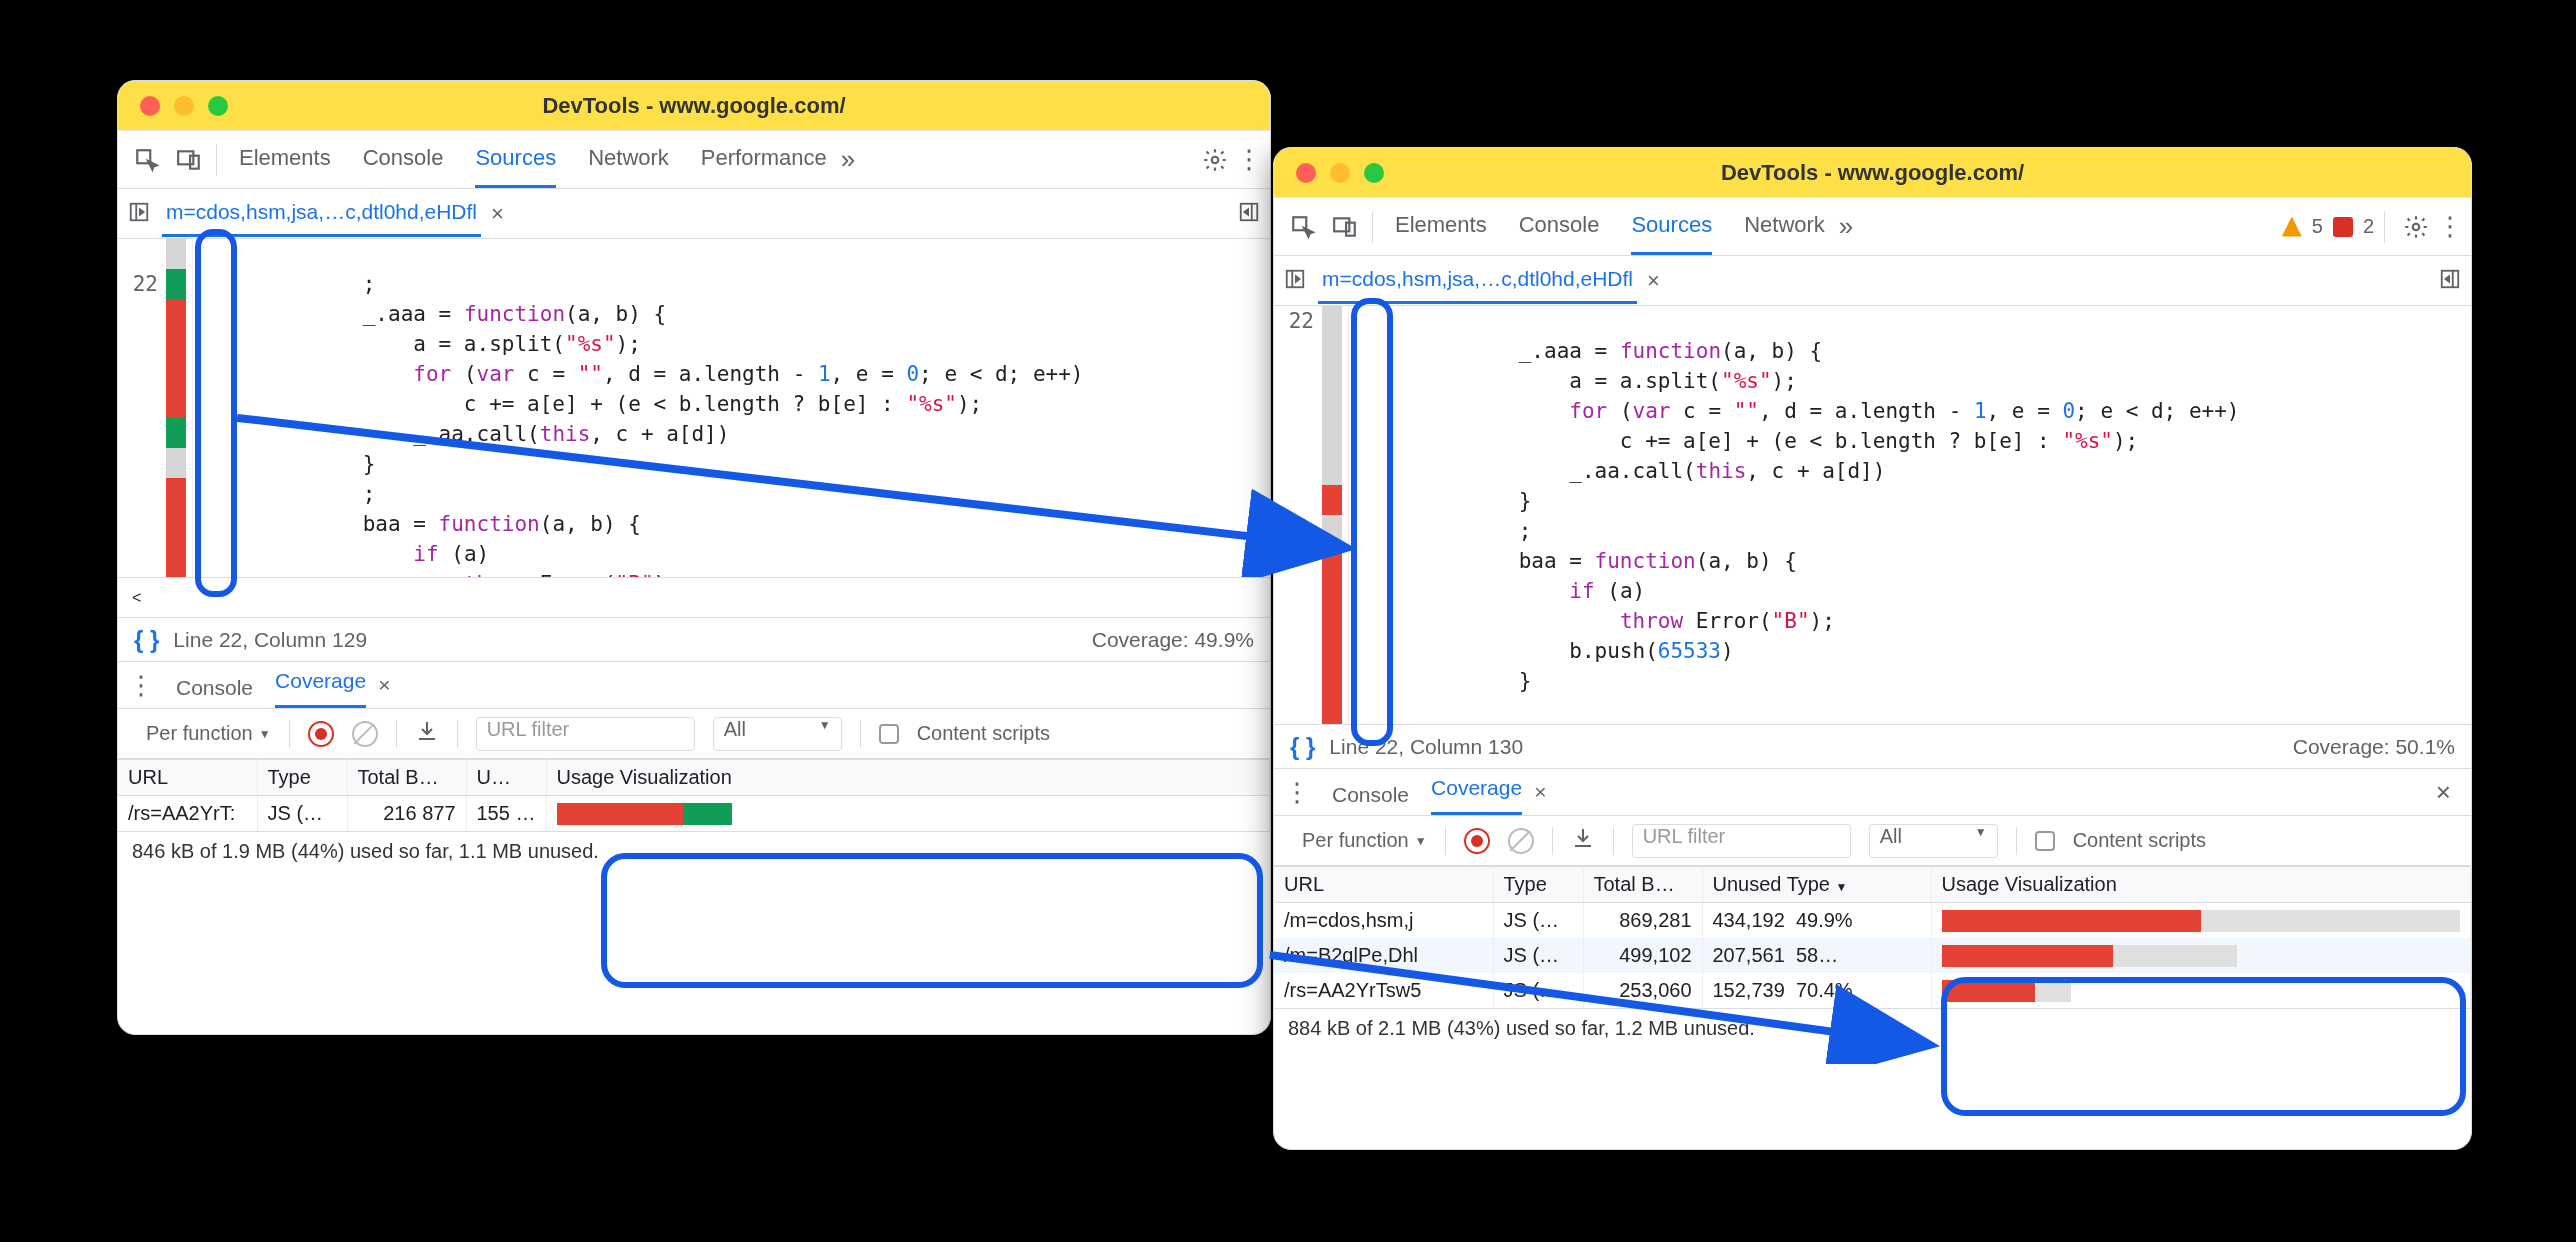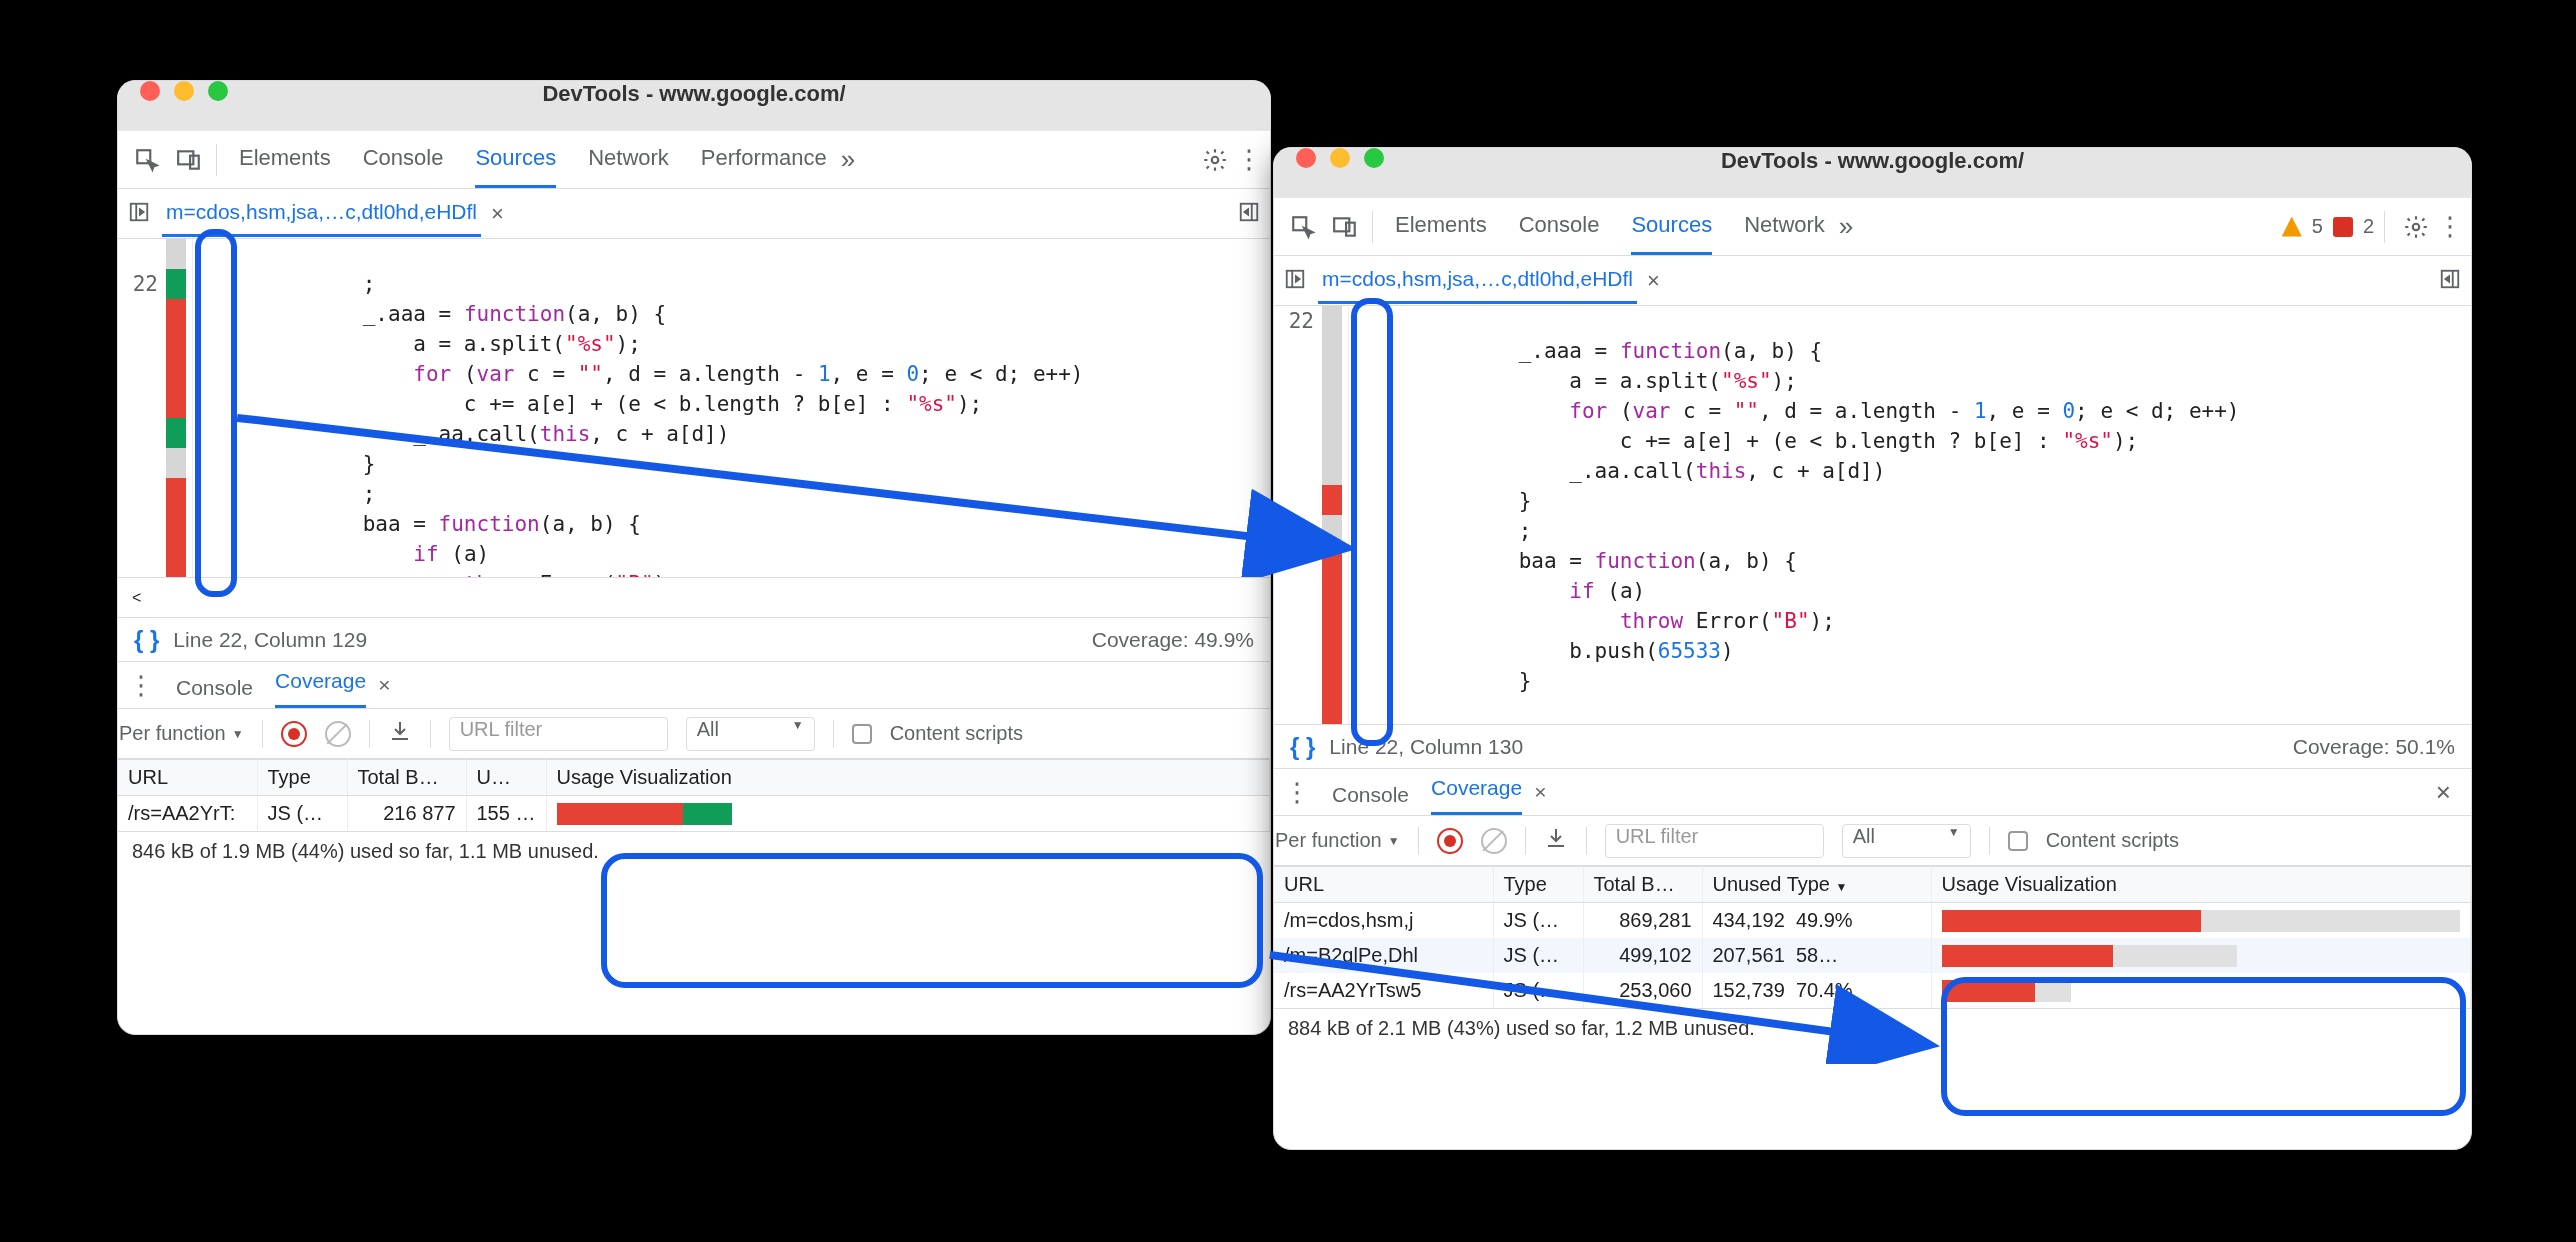--- a/index.html
+++ b/index.html
@@ -1,19 +1,19 @@
 <!DOCTYPE html>
 <html><head>
 <meta charset="utf-8">
 <style>
   * { box-sizing: border-box; margin: 0; padding: 0; }
   body { background: #000; font-family: "Helvetica Neue", Arial, sans-serif; width: 2576px; height: 1242px; position: relative; transform-origin: top left; }
   .stage { position: absolute; left: 0; top: 0; width: 2576px; height: 1242px; }
   .window { position: absolute; background: #fff; border-radius: 18px; overflow: hidden; box-shadow: 0 6px 30px rgba(0,0,0,.5); color: #202124; border: 1px solid #dadce0; }
-  .titlebar { height: 50px; display: flex; background: #e5e5e5; border-bottom: 1px solid #e8e8e8; position: relative; }
+  .titlebar { height: 50px; display: flex; align-items: center; background: #fde047; border-bottom: 1px solid #e8e8e8; position: relative; }
   .traffic { display: flex; gap: 14px; margin-left: 22px; }
   .tdot { width: 20px; height: 20px; border-radius: 50%; }
   .tred { background: #ff5f57; } .tyel { background: #febc2e; } .tgrn { background: #28c840; }
   .titletxt { position: absolute; left: 0; right: 0; text-align: center; font-size: 22px; font-weight: 600; color: #333; }
   .tabbar { height: 58px; display: flex; align-items: center; border-bottom: 1px solid #dadce0; padding: 0 8px; gap: 0; }
   .tabbar .iconbtn { width: 42px; height: 42px; display: flex; align-items: center; justify-content: center; color: #5f6368; }
   .tabs { display: flex; gap: 32px; margin-left: 16px; font-size: 22px; color: #5f6368; }
   .tab { padding-bottom: 14px; margin-top: 14px; }
   .tab.active { color: #1a73e8; border-bottom: 3px solid #1a73e8; }
   .spacer { flex: 1; }
@@ -26,21 +26,21 @@
   .covcol { width: 20px; display: flex; flex-direction: column; margin-right: 6px; }
   .covseg { width: 20px; }
   .cg { background: #0f9d58; } .cr { background: #e54235; } .cx { background: #d6d6d6; }
   .srccol { flex: 1; padding-left: 18px; border-left: 1px solid #eee; white-space: pre; overflow: hidden; }
   .kw { color: #a626a4; } .str { color: #d14; } .num { color: #1a73e8; }
   .cursorbar { height: 44px; border-top: 1px solid #dadce0; display: flex; align-items: center; padding: 0 16px; font-size: 21px; color: #5f6368; }
   .braces { color: #1a73e8; font-size: 24px; margin-right: 14px; font-weight: bold; }
   .drawerTabs { height: 48px; border-top: 1px solid #dadce0; border-bottom: 1px solid #dadce0; display: flex; align-items: center; padding: 0 10px; gap: 22px; font-size: 21px; color: #5f6368; }
   .drawerTabs .dt.active { color: #1a73e8; border-bottom: 3px solid #1a73e8; padding-bottom: 12px; }
   .dt { padding-top: 6px; }
-  .covToolbar { height: 50px; display: flex; align-items: center; padding: 0 1px; gap: 18px; border-bottom: 1px solid #dadce0; font-size: 20px; color: #5f6368; }
+  .covToolbar { height: 50px; display: flex; align-items: center; padding: 0 28px; gap: 18px; border-bottom: 1px solid #dadce0; font-size: 20px; color: #5f6368; }
   .urlfilter { height: 34px; width: 219px; border: 1px solid #dadce0; border-radius: 4px; padding: 0 10px; color: #999; }
   .typesel { height: 34px; width: 129px; border: 1px solid #dadce0; border-radius: 4px; padding: 0 10px; display: flex; align-items: flex-start; justify-content: space-between; }
   .recbtn { color: #d93025; font-size: 22px; border: 2px solid #d93025; border-radius: 50%; width: 26px; height: 26px; display: flex; align-items: center; justify-content: center; }
   .recbtn .inner { width: 12px; height: 12px; background: #d93025; border-radius: 50%; }
   .clrbtn { width: 26px; height: 26px; border: 2px solid #bbb; border-radius: 50%; position: relative; }
   .clrbtn::after { content: ""; position: absolute; width: 28px; height: 2px; background: #bbb; top: 10px; left: -4px; transform: rotate(-45deg); }
   .perfn { display: flex; align-items: center; gap: 6px; }
   .chk { width: 20px; height: 20px; border: 2px solid #999; border-radius: 4px; }
   .covTable { width: 100%; font-size: 20px; border-collapse: collapse; }
   .covTable th, .covTable td { text-align: left; padding: 6px 10px; border-right: 1px solid #eee; white-space: nowrap; overflow: hidden; }

